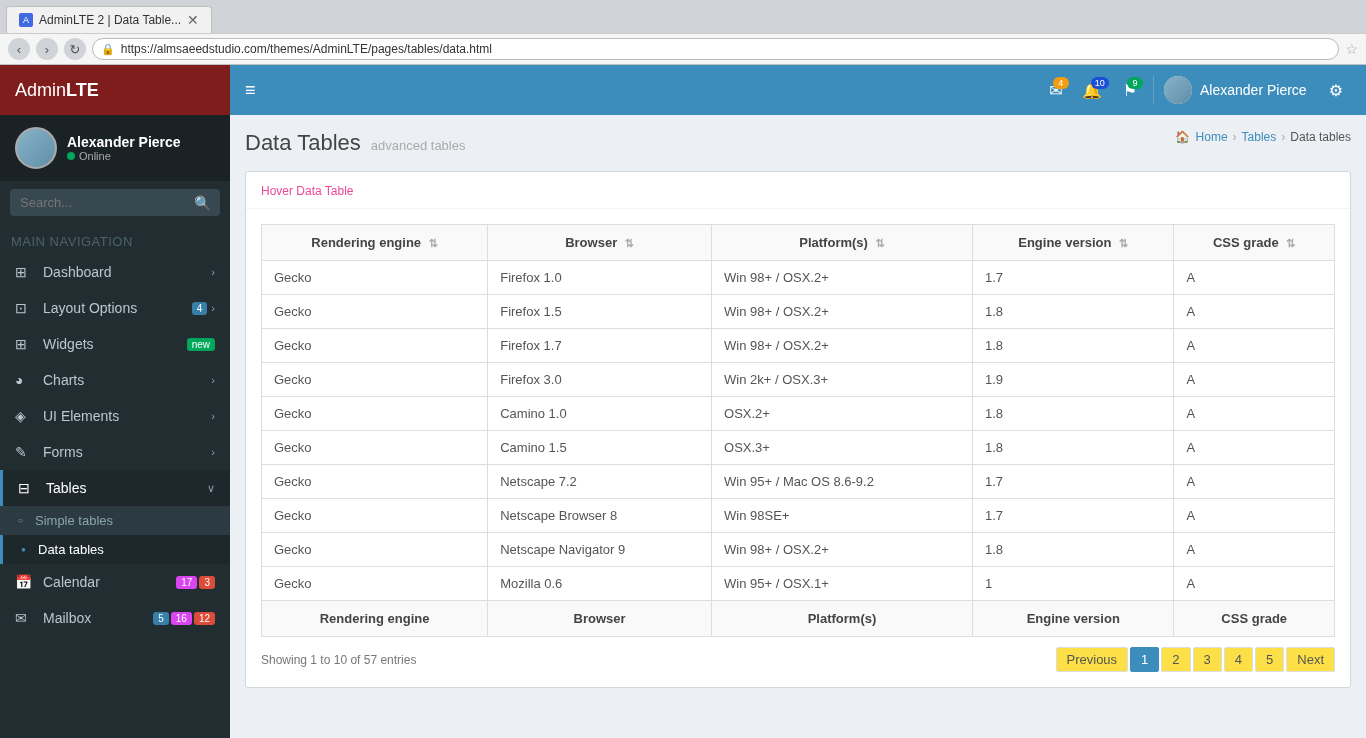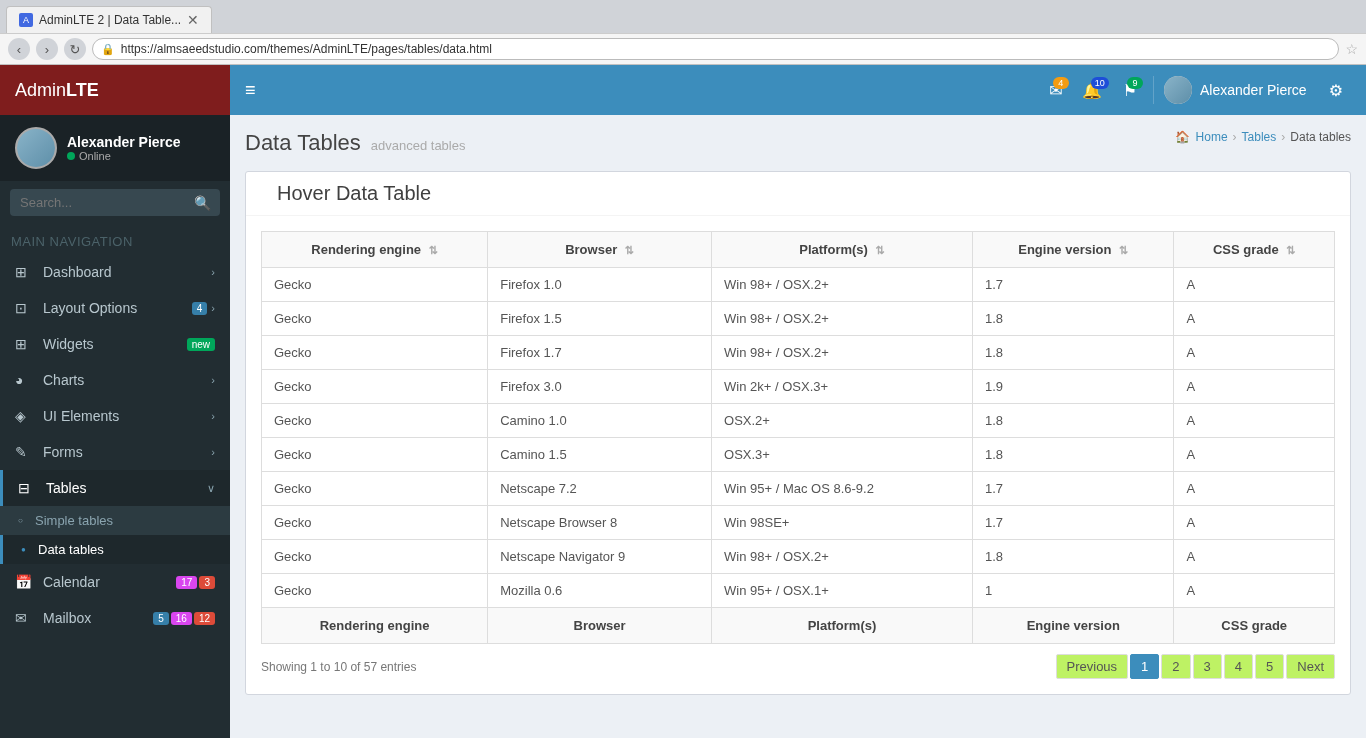--- a/index.html
+++ b/index.html
@@ -74,34 +74,34 @@
     .page-title { font-size: 22px; font-weight: 400; color: #444; }
     .page-subtitle { font-size: 13px; color: #aaa; }
     .breadcrumb { display: flex; align-items: center; gap: 5px; font-size: 12px; color: #777; }
     .breadcrumb-item { color: #3c8dbc; cursor: pointer; }
     .breadcrumb-sep { color: #aaa; }
     .breadcrumb-current { color: #555; }
     .breadcrumb-icon { color: #aaa; font-size: 12px; }
 
     .box { background: white; border: 1px solid #d2d6de; border-radius: 3px; margin-bottom: 20px; }
     .box-header { padding: 10px 15px; border-bottom: 1px solid #f4f4f4; }
-    .box-title { font-size: 20px; font-weight: 400; color: #404040; margin-left: 16px; }
+    .box-title { font-size: 12px; font-weight: 400; color: #ec4899; }
     .box-body { padding: 15px; }
 
     
     .data-table { width: 100%; border-collapse: collapse; font-size: 13px; }
     .data-table thead th { padding: 10px 12px; background: #f9f9f9; border: 1px solid #ddd; color: #444; font-weight: 600; cursor: pointer; white-space: nowrap; }
     .data-table thead th .sort-icon { color: #aaa; font-size: 11px; margin-left: 4px; }
     .data-table tbody td { padding: 9px 12px; border: 1px solid #ddd; color: #555; }
     .data-table tfoot th { padding: 10px 12px; background: #f9f9f9; border: 1px solid #ddd; color: #444; font-weight: 600; }
 
     .table-footer { display: flex; align-items: center; justify-content: space-between; padding: 10px 0 0; }
     .table-info { font-size: 12px; color: #777; }
     .pagination { display: flex; gap: 2px; }
-    .page-btn { padding: 4px 10px; border: 1px solid #ddd; background: #bef264; color: #555; cursor: pointer; font-size: 13px; border-radius: 2px; }
+    .page-btn { padding: 4px 10px; border: 1px solid #ddd; background: #fde047; color: #555; cursor: pointer; font-size: 13px; border-radius: 2px; }
     .page-btn.active { background: #3c8dbc; color: white; border-color: #3c8dbc; }
 
     
     .badge-orange { background: #d946ef; color: white; border-radius: 3px; font-size: 10px; padding: 1px 5px; }
     .badge-red-sm { background: #dd4b39; color: white; border-radius: 3px; font-size: 10px; padding: 1px 5px; }
     .badge-blue-sm { background: #367fa9; color: white; border-radius: 3px; font-size: 10px; padding: 1px 5px; }
   </style>
 </head>
 <body>
 

